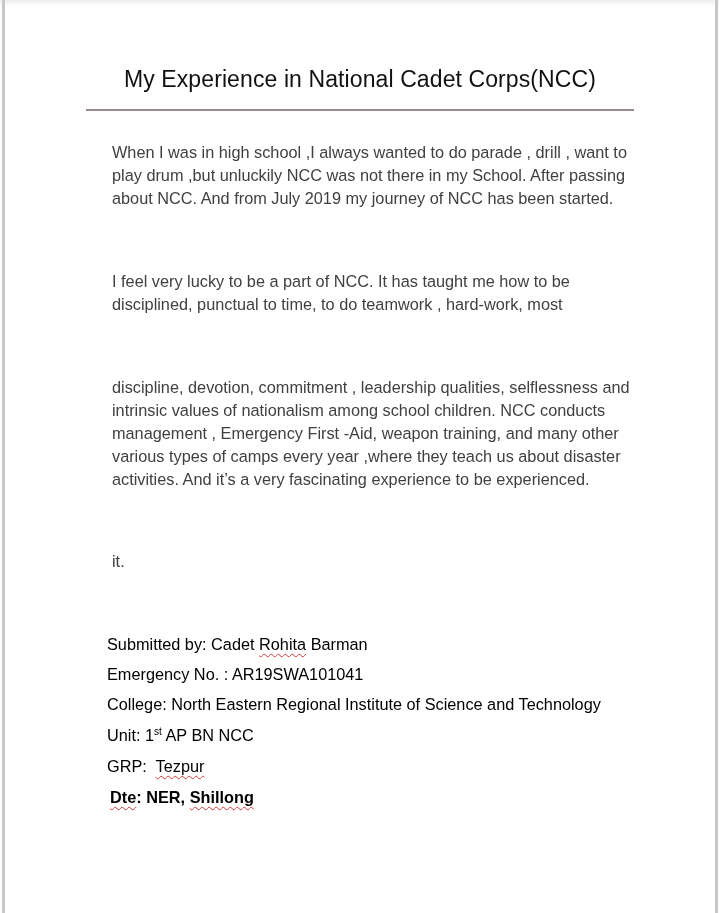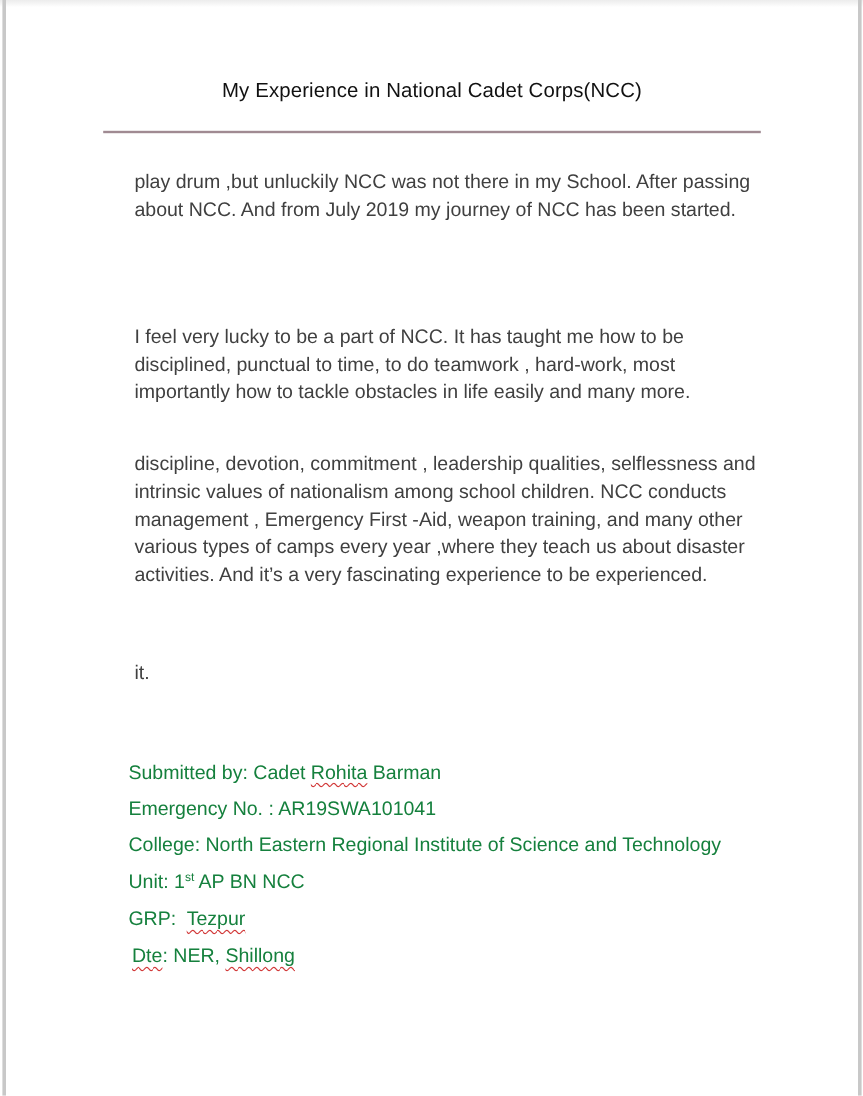--- a/index.html
+++ b/index.html
@@ -31,21 +31,21 @@
       position: absolute;
       left: 715px; top: 0;
       width: 3px; height: 913px;
       background: #c8c8c8;
     }
     .title {
       position: absolute;
       left: 86px; top: 66px;
       width: 548px;
       text-align: center;
-      font-size: 17px;
+      font-size: 23px;
       color: #111111;
       letter-spacing: 0.1px;
       white-space: nowrap;
     }
     .rule {
       position: absolute;
       left: 86px; top: 109px;
       width: 548px; height: 2px;
       background: #a08a92;
     }
@@ -67,54 +67,54 @@
     .p4 { top: 550px; }
     sup {
       font-size: 10px;
       line-height: 0;
       vertical-align: 6px;
     }
     .info {
       position: absolute;
       left: 107px;
       font-size: 16.3px;
-      color: #15803d;
+      color: #000000;
       white-space: nowrap;
     }
     .i1 { top: 635px; }
     .i2 { top: 665px; }
     .i3 { top: 695px; }
     .i4 { top: 726px; }
     .i5 { top: 757px; }
-    .i6 { top: 788px; }
+    .i6 { top: 788px; font-weight: bold; }
     .squiggle {
       text-decoration: underline wavy #d23a3a;
       text-decoration-thickness: 1px;
       text-underline-offset: 3px;
     }
   </style>
 </head>
 <body>
 
 <div class="topshade"></div>
 <div class="edge-left"></div>
 <div class="edge-right"></div>
 
 <div class="title">My Experience in National Cadet Corps(NCC)</div>
 <div class="rule"></div>
 
 <div class="para p1">
+  <span class="line">When I was in high  school ,I always wanted to do parade , drill , want to</span>
   <span class="line">play drum ,but unluckily NCC was not there in my School. After passing</span>
   <span class="line">about NCC. And from July 2019 my journey of NCC has been started.</span>
 </div>
 
 <div class="para p2">
   <span class="line">I feel very lucky to be a part of NCC. It has taught me how to be</span>
   <span class="line">disciplined, punctual to time, to do  teamwork , hard-work, most</span>
-  <span class="line">importantly how to tackle obstacles in life easily and many more.</span>
 </div>
 
 <div class="para p3">
   <span class="line">discipline, devotion, commitment , leadership qualities, selflessness and</span>
   <span class="line">intrinsic values of nationalism among school children. NCC conducts</span>
   <span class="line">management , Emergency First -Aid, weapon training, and many other</span>
   <span class="line">various types of camps every year ,where they teach us about disaster</span>
   <span class="line">activities. And it’s a very fascinating experience to be experienced.</span>
 </div>
 

